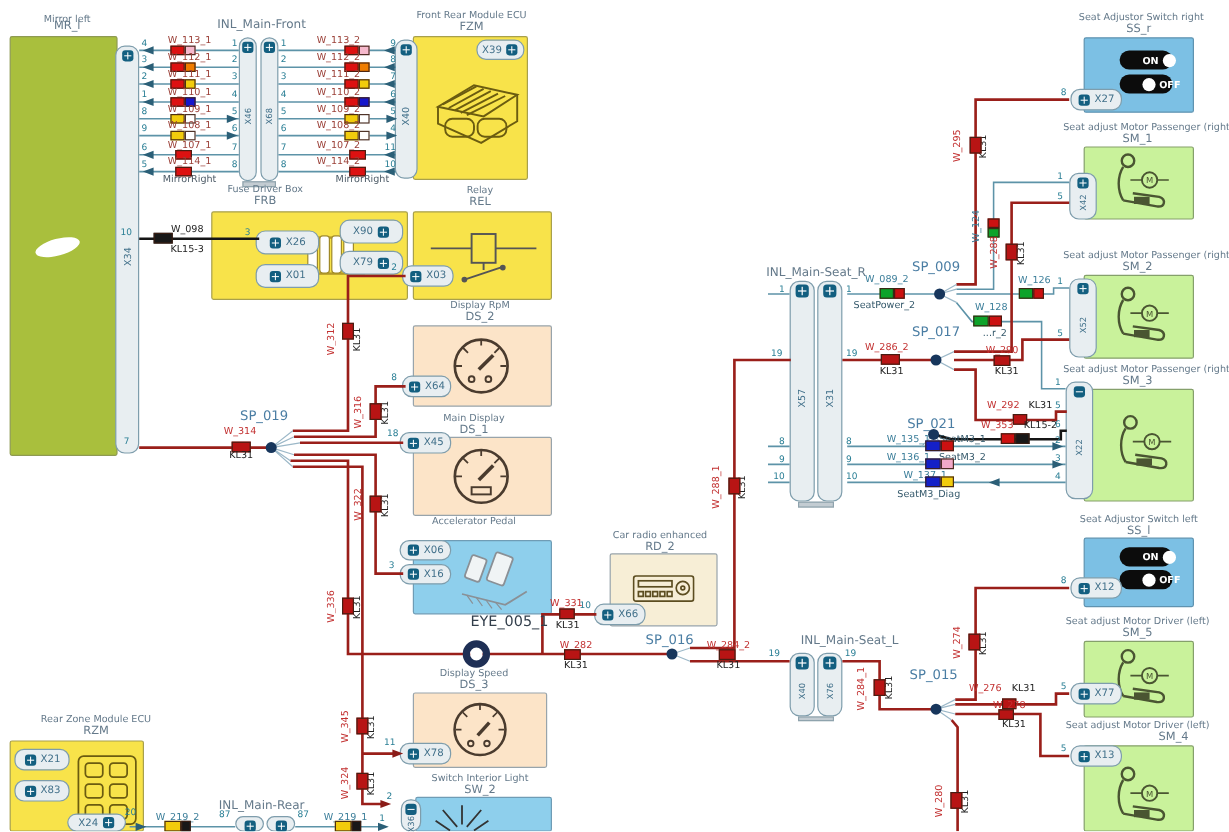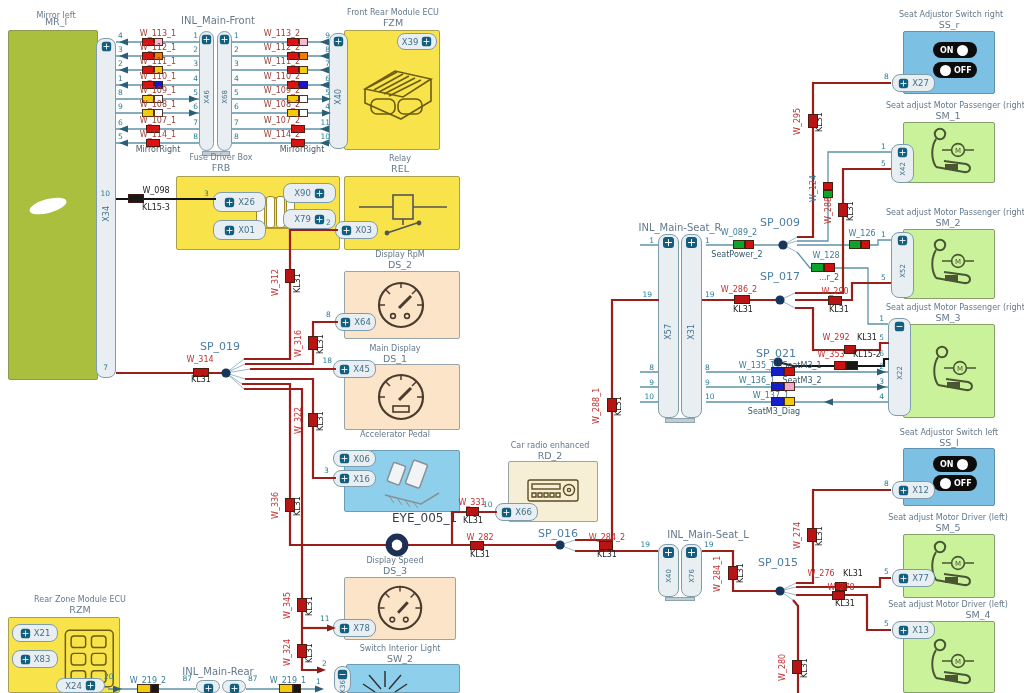--- a/index.html
+++ b/index.html
@@ -50,21 +50,21 @@
   .hrow{position:absolute;height:22px}
   .hrow .pn{top:2px}
   .hrow .lab{position:absolute;left:0;right:0;top:0;text-align:center;font-size:8px}
   .hrow .mk{top:9px}
   .hrow .mk i{height:8px}
   .pl{left:2px}.pr{right:2px}
   
   .sp{position:absolute;font-size:11px;color:#4a7da3;white-space:nowrap}
   .eye{position:absolute;font-size:12px;color:#333f4c;white-space:nowrap}
   .pill{position:absolute;width:44px;height:16px;background:#0c0c0c;border-radius:8px;color:#fff;
-        font-size:8px;font-weight:bold;display:flex;align-items:center;padding:0 7px;gap:3px;box-sizing:border-box}
+        font-size:8px;font-weight:bold;display:flex;align-items:center;padding:0 19px;gap:3px;box-sizing:border-box}
   .pill .kn{width:11px;height:11px;background:#fff;border-radius:50%;flex:none}
   .foot{position:absolute;background:#c3ccd2;border:1px solid #8fa3ad;box-sizing:border-box}
   .fuse{position:absolute;width:7px;height:30px;background:#fff;border:1.4px solid #a08a28;border-radius:3px}
   .fline{position:absolute;height:2px;background:#b39a28}
   .mirror{position:absolute;width:38px;height:14px;background:#fff;border-radius:50%;transform:rotate(-15deg)}
   svg text{font-family:"DejaVu Sans",sans-serif}
 </style>
 </head>
 <body>
 

